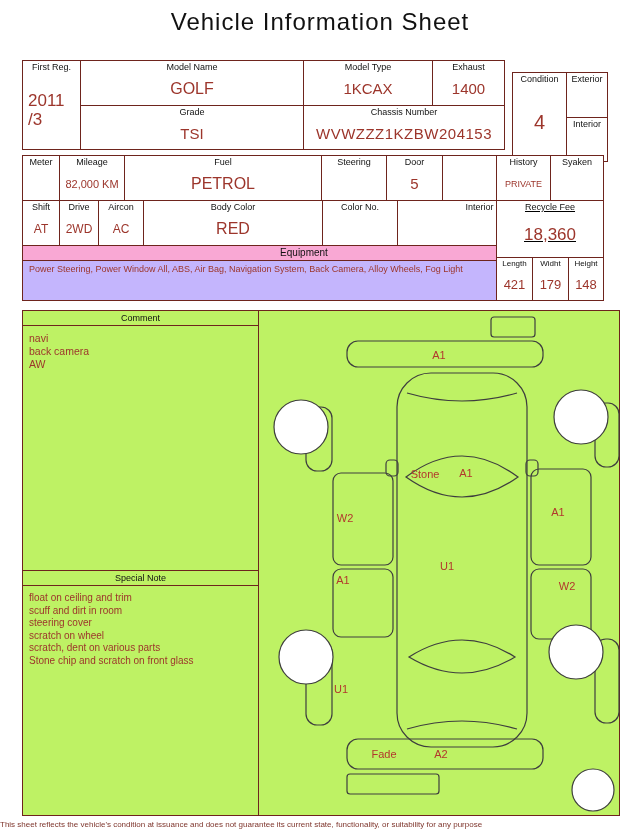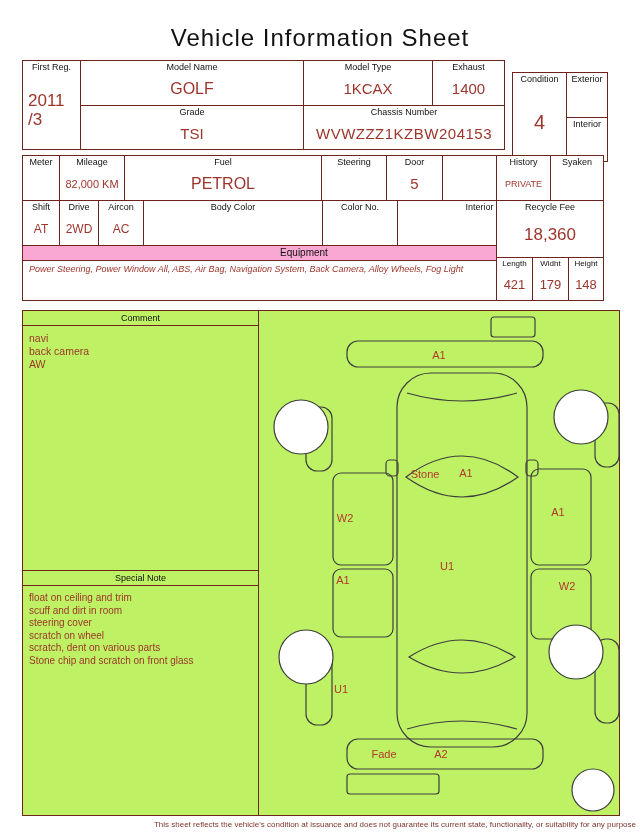--- a/index.html
+++ b/index.html
@@ -11,21 +11,21 @@
   *{margin:0;padding:0;box-sizing:border-box;}
   html,body{width:640px;height:835px;}
   body{
     background:#ffffff;
     font-family:"Liberation Sans",sans-serif;
     position:relative;
     overflow:hidden;
   }
   .abs{position:absolute;}
   .title{
-    top:24px;left:0;width:640px;text-align:center;
+    top:8px;left:0;width:640px;text-align:center;
     font-size:24px;letter-spacing:1px;color:#111;font-weight:500;
   }
   
   .grid{display:grid;gap:1px;background:var(--bd);padding:1px;}
   .stack{display:flex;flex-direction:column;gap:1px;background:var(--bd);padding:1px;}
   .stack > .grid{padding:0;}
   .cell{background:#fff;display:flex;flex-direction:column;overflow:hidden;}
   .lab{
     font-size:9px;color:var(--lab);text-align:center;
     padding-top:2px;line-height:1.1;white-space:nowrap;
@@ -39,43 +39,43 @@
   .firstreg-val{
     flex:1;display:flex;flex-direction:column;justify-content:center;
     color:var(--val);font-size:17px;padding-left:5px;line-height:1.1;
   }
   .cond-val{font-size:20px;}
   .band{
     background:#f9a8d4;height:14px;line-height:14px;text-align:center;
     font-size:10px;color:var(--lab);
   }
   .eqtext{
-    background:#ffffff;flex:1;color:var(--val);font-size:9px;
-    line-height:1.35;padding:2px 6px;text-align:left;font-style:italic;
+    background:#c4b5fd;flex:1;color:var(--val);font-size:9px;
+    line-height:1.35;padding:2px 6px;text-align:left;
   }
   .main-panel{
     left:22px;top:310px;width:598px;height:506px;
     border:1px solid var(--bd);background:#bef264;
   }
   .notes-col{
     position:absolute;left:0;top:0;width:236px;height:504px;
     border-right:1px solid var(--bd);display:flex;flex-direction:column;
   }
   .note-band{
     height:15px;line-height:15px;text-align:center;font-size:9px;
     color:var(--lab);border-bottom:1px solid var(--bd);
   }
   .note-body{
     color:var(--val);font-size:10.5px;line-height:1.25;
     padding:6px 6px;text-align:left;
   }
   .comment-box{height:260px;border-bottom:1px solid var(--bd);display:flex;flex-direction:column;}
   .special-box{flex:1;display:flex;flex-direction:column;}
   .footer{
-    top:820px;left:0;width:636px;text-align:right;
+    top:820px;left:0;width:636px;text-align:left;
     font-size:8px;color:#7e352c;
   }
   svg text{font-family:"Liberation Sans",sans-serif;}
 </style>
 </head>
 <body>
 
 <div class="abs title">Vehicle Information Sheet</div>
 
 <div class="abs grid" style="left:22px;top:60px;width:483px;height:90px;grid-template-columns:57px 222px 128px 1fr;grid-template-rows:1fr 1fr;">
@@ -158,20 +158,21 @@
     <div class="cell">
       <div class="lab">Drive</div>
       <div class="val v12">2WD</div>
     </div>
     <div class="cell">
       <div class="lab">Aircon</div>
       <div class="val v12">AC</div>
     </div>
     <div class="cell">
       <div class="lab">Body Color</div>
+      <div class="val v16">RED</div>
     </div>
     <div class="cell">
       <div class="lab">Color No.</div>
       <div class="val"></div>
     </div>
     <div class="cell">
       <div class="lab">Interior Color</div>
       <div class="val"></div>
     </div>
   </div>
@@ -183,21 +184,21 @@
   <div class="grid" style="height:44px;grid-template-columns:53px 1fr;background:var(--bd);">
     <div class="cell">
       <div class="lab">History</div>
       <div class="val v9">PRIVATE</div>
     </div>
     <div class="cell">
       <div class="lab">Syaken</div>
       <div class="val"></div>
     </div>
   </div>
-  <div class="cell" style="height:56px;">
+  <div class="cell" style="height:56px;text-decoration:underline;">
     <div class="lab">Recycle Fee</div>
     <div class="val v17">18,360</div>
   </div>
   <div class="grid" style="flex:1;grid-template-columns:35px 35px 1fr;background:var(--bd);">
     <div class="cell">
       <div class="lab" style="font-size:8px;">Length</div>
       <div class="val v13">421</div>
     </div>
     <div class="cell">
       <div class="lab" style="font-size:8px;">Widht</div>

